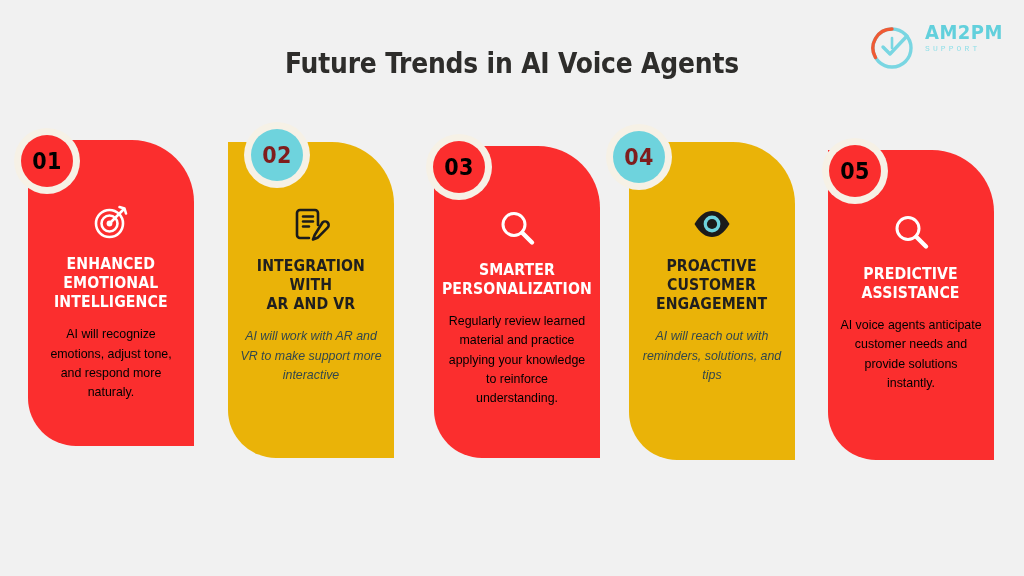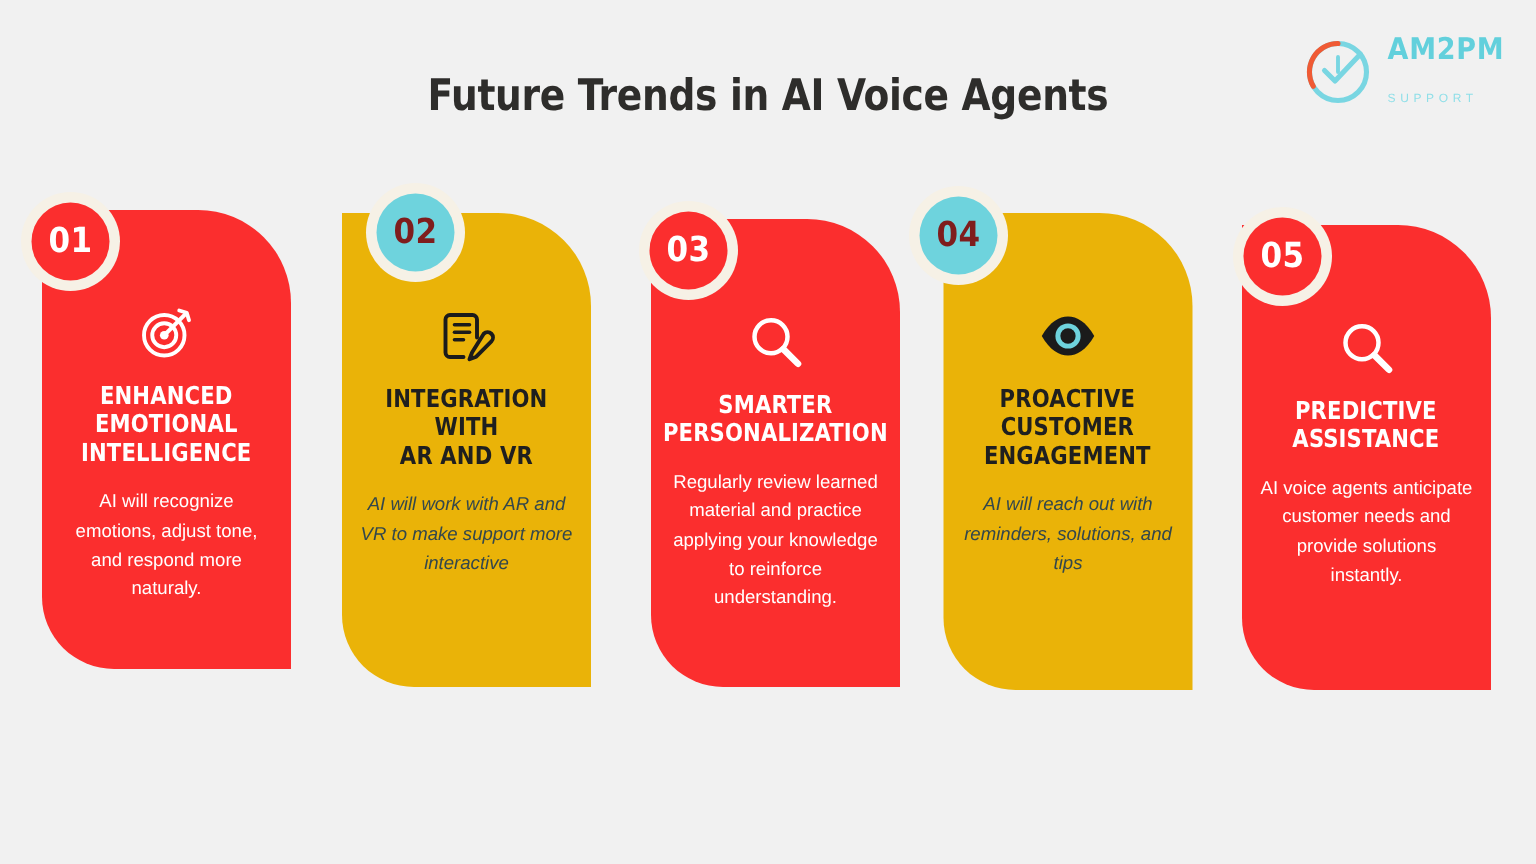--- a/index.html
+++ b/index.html
@@ -32,22 +32,22 @@
     display:flex;gap:7px;
   }
   .logo-mark{position:relative;width:52px;height:52px;flex:0 0 52px;}
   .logo-text{display:flex;flex-direction:column;line-height:1;}
   .logo-name{
     font-size:20px;font-weight:bold;color:#62d0dc;
     letter-spacing:0.5px;
     font-family:"DejaVu Sans Condensed","Liberation Sans", sans-serif;
   }
   .logo-sub{
-    font-size:8px;color:#8fdfe8;letter-spacing:3.1px;margin-top:20px;
-    font-family:Liberation Sans, sans-serif;
+    font-size:8px;color:#8fdfe8;letter-spacing:3.1px;margin-top:3px;
+    font-family:Liberation Mono, monospace;
   }
 
   
   .card{
     position:absolute;
     width:166px;
     border-top-right-radius:62px;
     border-bottom-left-radius:48px;
     border-top-left-radius:0;
     border-bottom-right-radius:0;
@@ -76,40 +76,40 @@
   .card.cyan .card-title{color:#1f1f1f;}
 
   .card-body{
     text-align:center;
     font-size:12.4px;
     line-height:1.55;
     margin-top:14px;
     padding:0 4px;
     font-family:"Liberation Sans", sans-serif;
   }
-  .card.red  .card-body{color:#ffffff;}
+  .card.red  .card-body{color:#000000;}
   .card.cyan .card-body{color:#33474c;font-style:italic;}
 
   
   .badge{
     position:absolute;
     width:66px;height:66px;
     border-radius:50%;
     background:#f6f1e6;
     display:flex;align-items:center;justify-content:center;
     z-index:5;
   }
   .badge-inner{
     width:52px;height:52px;border-radius:50%;
     display:flex;align-items:center;justify-content:center;
     font-size:23px;font-weight:bold;
     letter-spacing:0.3px;
     font-family:"DejaVu Sans Condensed","Liberation Sans", sans-serif;
   }
-  .badge.red  .badge-inner{background:#fb2e2e;color:#ffffff;}
+  .badge.red  .badge-inner{background:#fb2e2e;color:#000000;}
   .badge.cyan .badge-inner{background:#6ed3dd;color:#7f1d1d;}
 
   svg{display:block;}
 </style>
 </head>
 <body>
 
 <div id="stage">
 
   <div class="page-title">Future Trends in AI Voice Agents</div>

